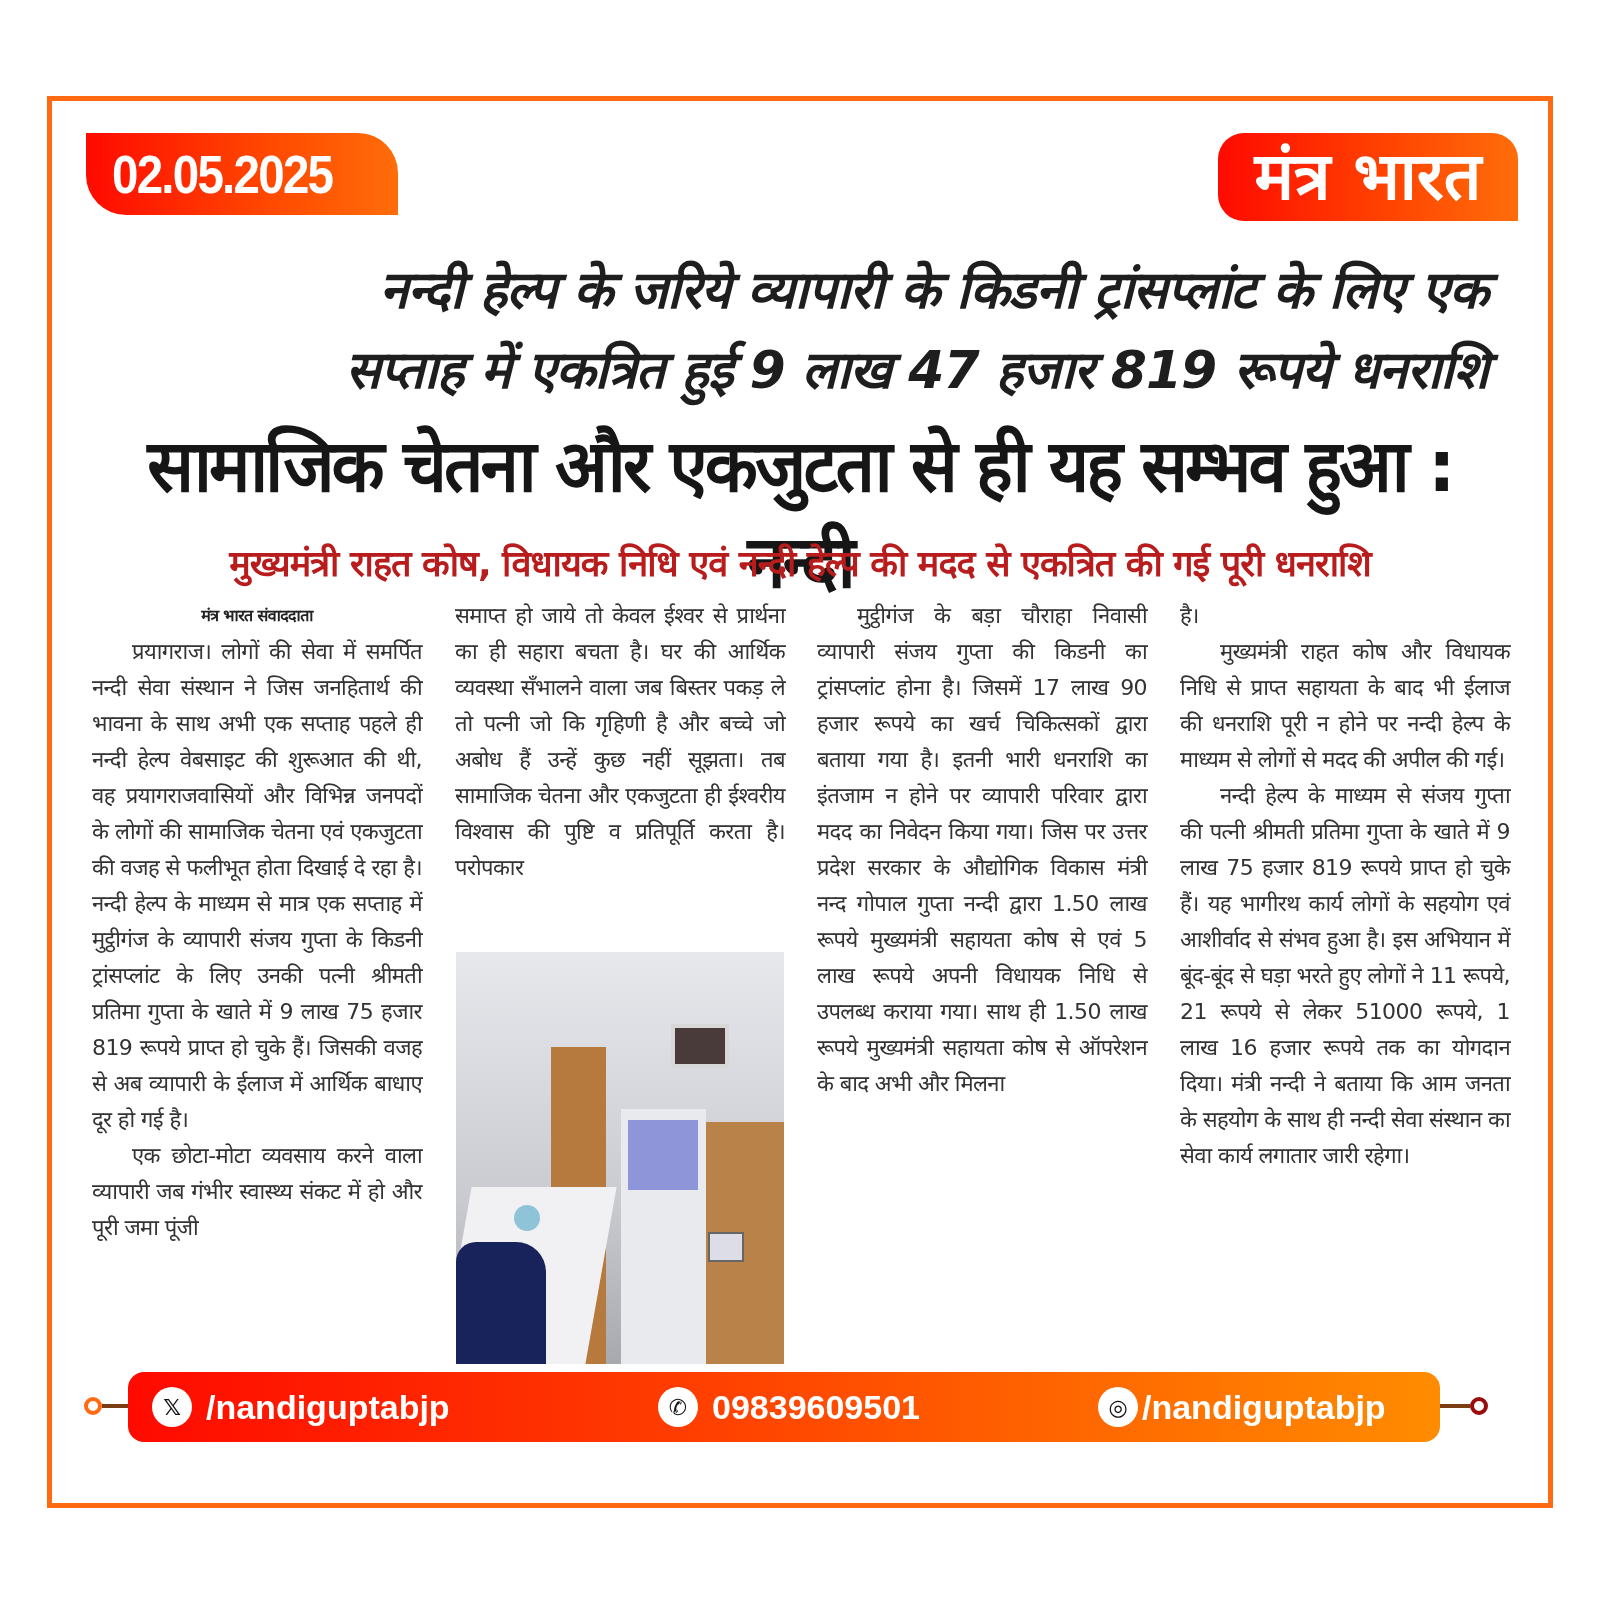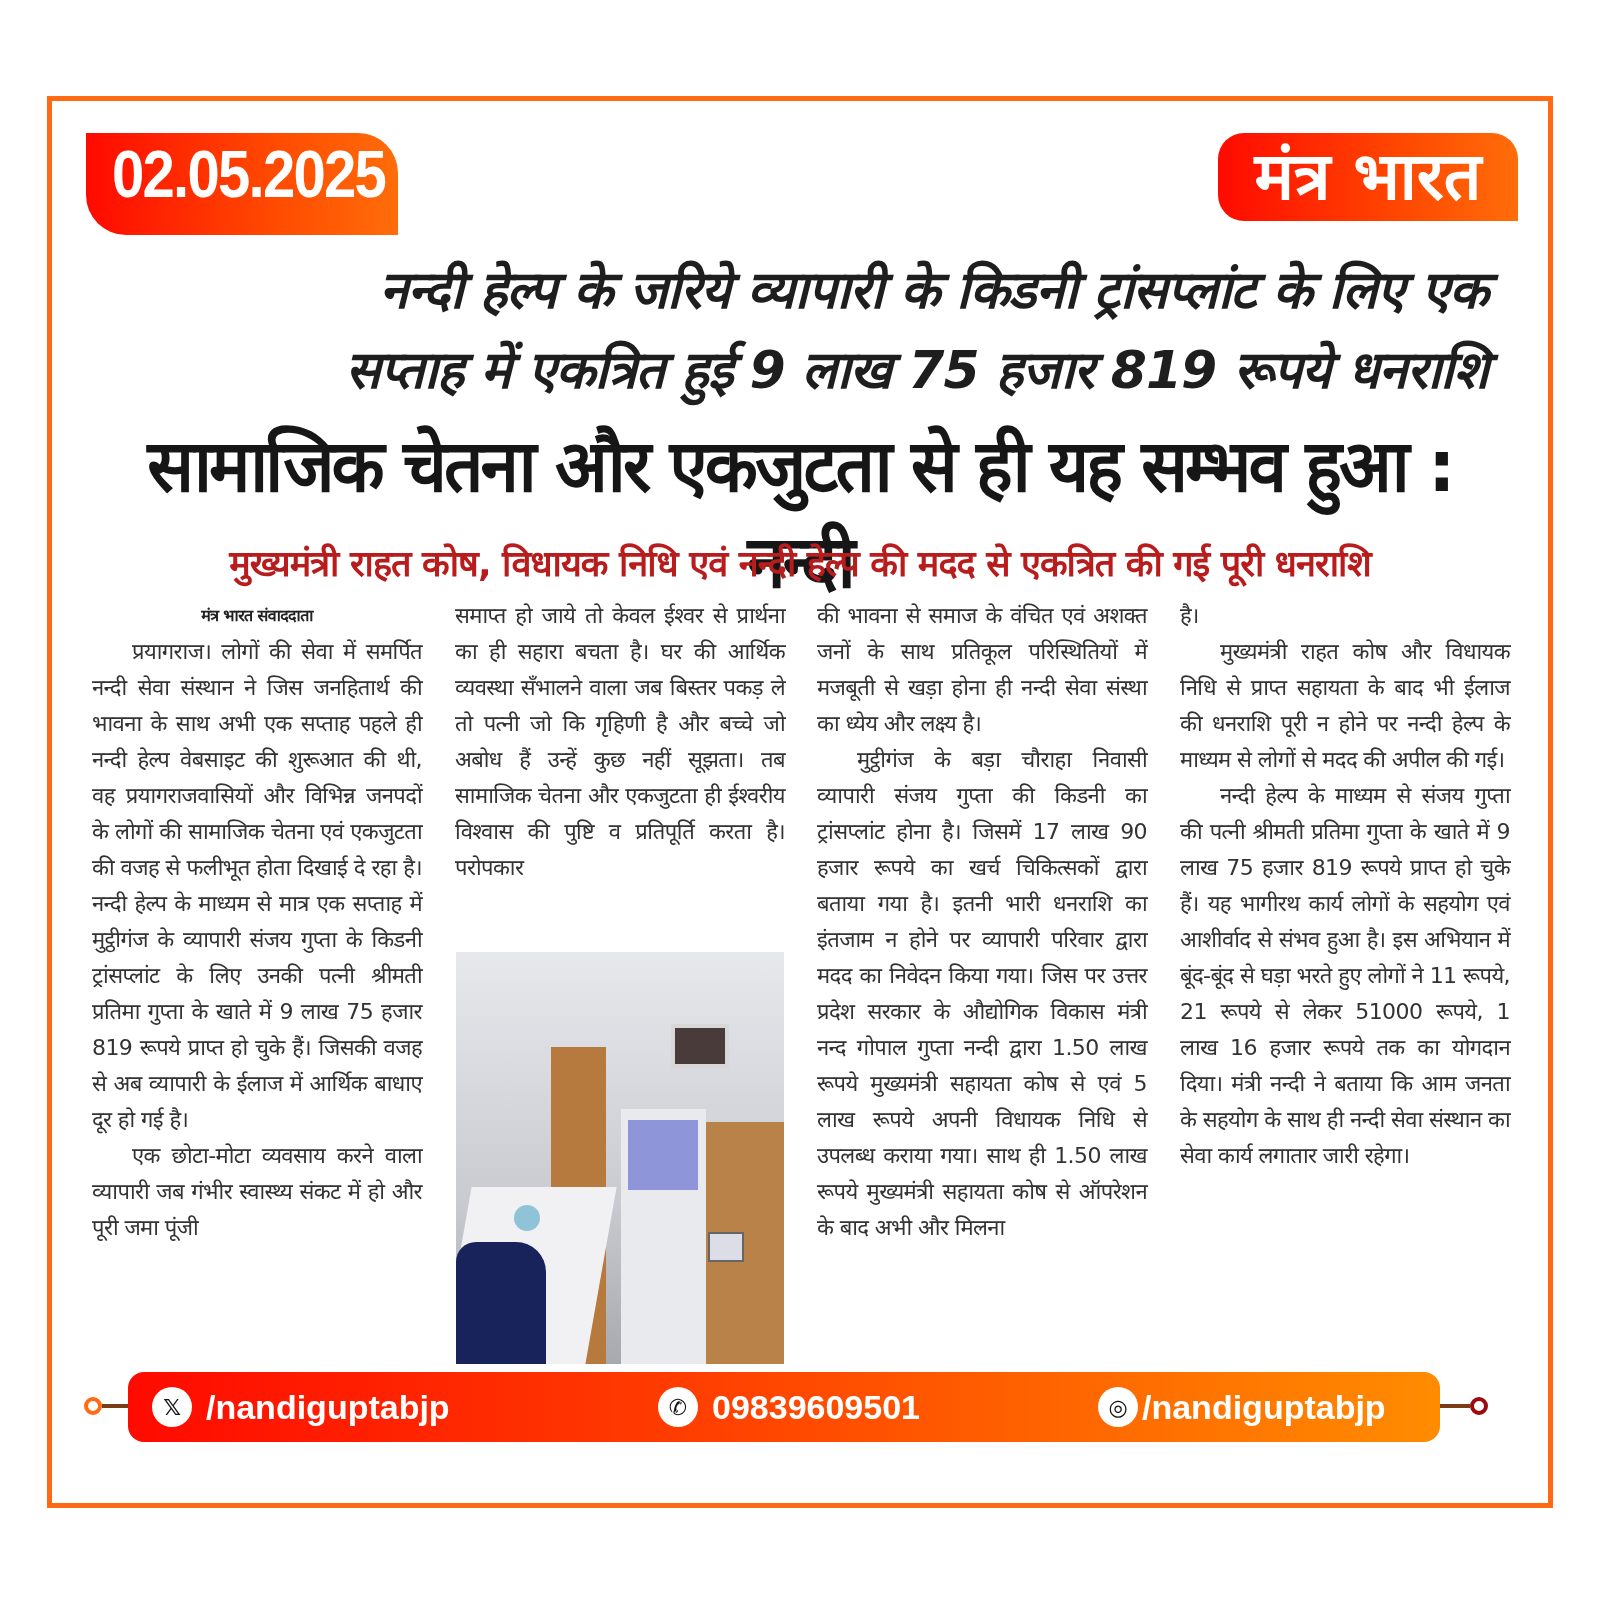--- a/index.html
+++ b/index.html
@@ -5,25 +5,25 @@
   * { box-sizing: border-box; margin: 0; padding: 0; }
   html, body { width: 1600px; height: 1600px; background: #ffffff; overflow: hidden; }
   body { position: relative; font-family: "DejaVu Sans", "Liberation Sans", sans-serif; color: #2a2a2a; }
 
   .frame {
     position: absolute; left: 47px; top: 96px; width: 1506px; height: 1412px;
     border: 5px solid #ff6a13;
   }
 
   .date-badge {
-    position: absolute; left: 86px; top: 133px; width: 312px; height: 102px;
+    position: absolute; left: 86px; top: 133px; width: 312px; height: 82px;
     background: linear-gradient(90deg, #ff0a00 0%, #ff4a00 60%, #ff6d0a 100%);
     border-radius: 0 40px 0 40px;
     color: #fff; font-family: "Liberation Sans", sans-serif; font-weight: 700;
-    font-size: 66px; letter-spacing: -2px; line-height: 82px; padding-left: 26px;
+    font-size: 54px; letter-spacing: -2px; line-height: 82px; padding-left: 26px;
     transform-origin: left center;
   }
   .date-badge span { display: inline-block; transform: scaleX(0.88); transform-origin: left center; }
 
   .brand-badge {
     position: absolute; left: 1218px; top: 133px; width: 300px; height: 88px;
     background: linear-gradient(90deg, #ff0a00 0%, #ff4200 55%, #ff6d0a 100%);
     border-radius: 26px 26px 0 26px;
     color: #fff; font-weight: 700; font-size: 66px; line-height: 88px; text-align: center;
     font-family: "DejaVu Sans", sans-serif;
@@ -105,36 +105,35 @@
 </head>
 <body>
 
 <div class="frame"></div>
 
 <div class="date-badge"><span>02.05.2025</span></div>
 <div class="brand-badge">मंत्र भारत</div>
 
 <div class="headline-1">
   <div>नन्दी हेल्प के जरिये व्यापारी के किडनी ट्रांसप्लांट के लिए एक</div>
-  <div>सप्ताह में एकत्रित हुई 9 लाख 75 हजार 819 रूपये धनराशि</div>
+  <div>सप्ताह में एकत्रित हुई 9 लाख 47 हजार 819 रूपये धनराशि</div>
 </div>
 <div class="headline-2">सामाजिक चेतना और एकजुटता से ही यह सम्भव हुआ : नन्दी</div>
 <div class="subhead">मुख्यमंत्री राहत कोष, विधायक निधि एवं नन्दी हेल्प की मदद से एकत्रित की गई पूरी धनराशि</div>
 
 <div class="columns">
   <div class="col col1">
     <p class="byline">मंत्र भारत संवाददाता</p>
     <p>प्रयागराज। लोगों की सेवा में समर्पित नन्दी सेवा संस्थान ने जिस जनहितार्थ की भावना के साथ अभी एक सप्ताह पहले ही नन्दी हेल्प वेबसाइट की शुरूआत की थी, वह प्रयागराजवासियों और विभिन्न जनपदों के लोगों की सामाजिक चेतना एवं एकजुटता की वजह से फलीभूत होता दिखाई दे रहा है। नन्दी हेल्प के माध्यम से मात्र एक सप्ताह में मुट्ठीगंज के व्यापारी संजय गुप्ता के किडनी ट्रांसप्लांट के लिए उनकी पत्नी श्रीमती प्रतिमा गुप्ता के खाते में 9 लाख 75 हजार 819 रूपये प्राप्त हो चुके हैं। जिसकी वजह से अब व्यापारी के ईलाज में आर्थिक बाधाए दूर हो गई है।</p>
     <p>एक छोटा-मोटा व्यवसाय करने वाला व्यापारी जब गंभीर स्वास्थ्य संकट में हो और पूरी जमा पूंजी</p>
   </div>
   <div class="col col2">
     <p class="noindent">समाप्त हो जाये तो केवल ईश्वर से प्रार्थना का ही सहारा बचता है। घर की आर्थिक व्यवस्था सँभालने वाला जब बिस्तर पकड़ ले तो पत्नी जो कि गृहिणी है और बच्चे जो अबोध हैं उन्हें कुछ नहीं सूझता। तब सामाजिक चेतना और एकजुटता ही ईश्वरीय विश्वास की पुष्टि व प्रतिपूर्ति करता है। परोपकार</p>
   </div>
   <div class="col col3">
-    <p class="noindent">की भावना से समाज के वंचित एवं अशक्त जनों के साथ प्रतिकूल परिस्थितियों में मजबूती से खड़ा होना ही नन्दी सेवा संस्था का ध्येय और लक्ष्य है।</p>
     <p>मुट्ठीगंज के बड़ा चौराहा निवासी व्यापारी संजय गुप्ता की किडनी का ट्रांसप्लांट होना है। जिसमें 17 लाख 90 हजार रूपये का खर्च चिकित्सकों द्वारा बताया गया है। इतनी भारी धनराशि का इंतजाम न होने पर व्यापारी परिवार द्वारा मदद का निवेदन किया गया। जिस पर उत्तर प्रदेश सरकार के औद्योगिक विकास मंत्री नन्द गोपाल गुप्ता नन्दी द्वारा 1.50 लाख रूपये मुख्यमंत्री सहायता कोष से एवं 5 लाख रूपये अपनी विधायक निधि से उपलब्ध कराया गया। साथ ही 1.50 लाख रूपये मुख्यमंत्री सहायता कोष से ऑपरेशन के बाद अभी और मिलना</p>
   </div>
   <div class="col col4">
     <p class="noindent">है।</p>
     <p>मुख्यमंत्री राहत कोष और विधायक निधि से प्राप्त सहायता के बाद भी ईलाज की धनराशि पूरी न होने पर नन्दी हेल्प के माध्यम से लोगों से मदद की अपील की गई।</p>
     <p>नन्दी हेल्प के माध्यम से संजय गुप्ता की पत्नी श्रीमती प्रतिमा गुप्ता के खाते में 9 लाख 75 हजार 819 रूपये प्राप्त हो चुके हैं। यह भागीरथ कार्य लोगों के सहयोग एवं आशीर्वाद से संभव हुआ है। इस अभियान में बूंद-बूंद से घड़ा भरते हुए लोगों ने 11 रूपये, 21 रूपये से लेकर 51000 रूपये, 1 लाख 16 हजार रूपये तक का योगदान दिया। मंत्री नन्दी ने बताया कि आम जनता के सहयोग के साथ ही नन्दी सेवा संस्थान का सेवा कार्य लगातार जारी रहेगा।</p>
   </div>
 </div>
 
 <div class="photo" title="hospital-room-dialysis-patient">

